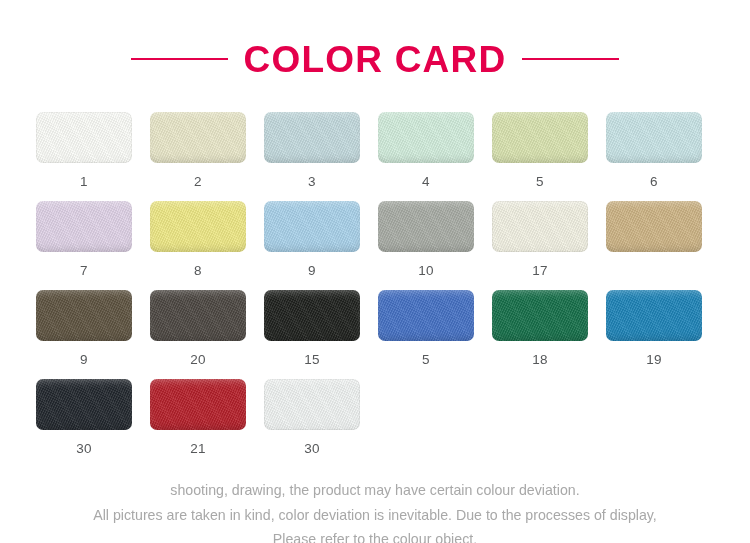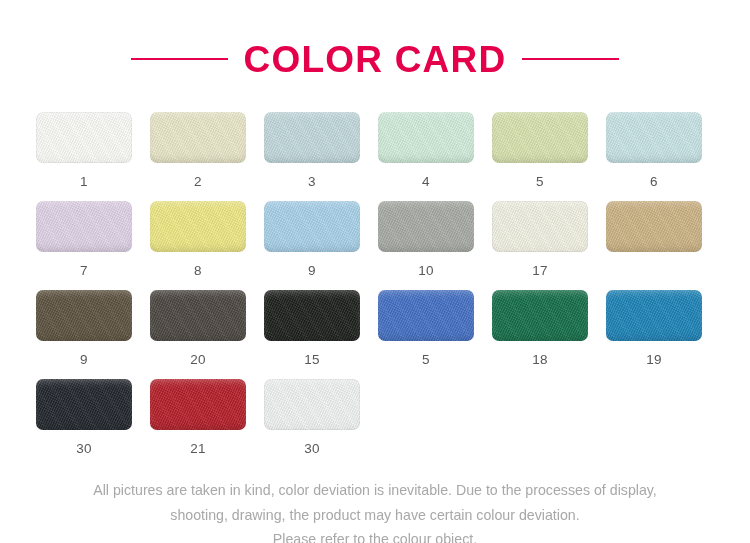--- a/index.html
+++ b/index.html
@@ -192,16 +192,16 @@
       <div class="swatch" style="background-color: rgb(181, 32, 42);"></div>
       <div class="swatch-label">21</div>
     </div>
     <div class="cell">
       <div class="swatch pale" style="background-color: rgb(240, 243, 242);"></div>
       <div class="swatch-label">30</div>
     </div>
   </div>
 
 <div class="footer">
+  <span class="footer-line">shooting, drawing, the product may have certain colour deviation.</span>
   <span class="footer-line">All pictures are taken in kind, color deviation is inevitable. Due to the processes of display,</span>
-  <span class="footer-line">shooting, drawing, the product may have certain colour deviation.</span>
   <span class="footer-line">Please refer to the colour object.</span>
 </div>
 
 </body></html>

